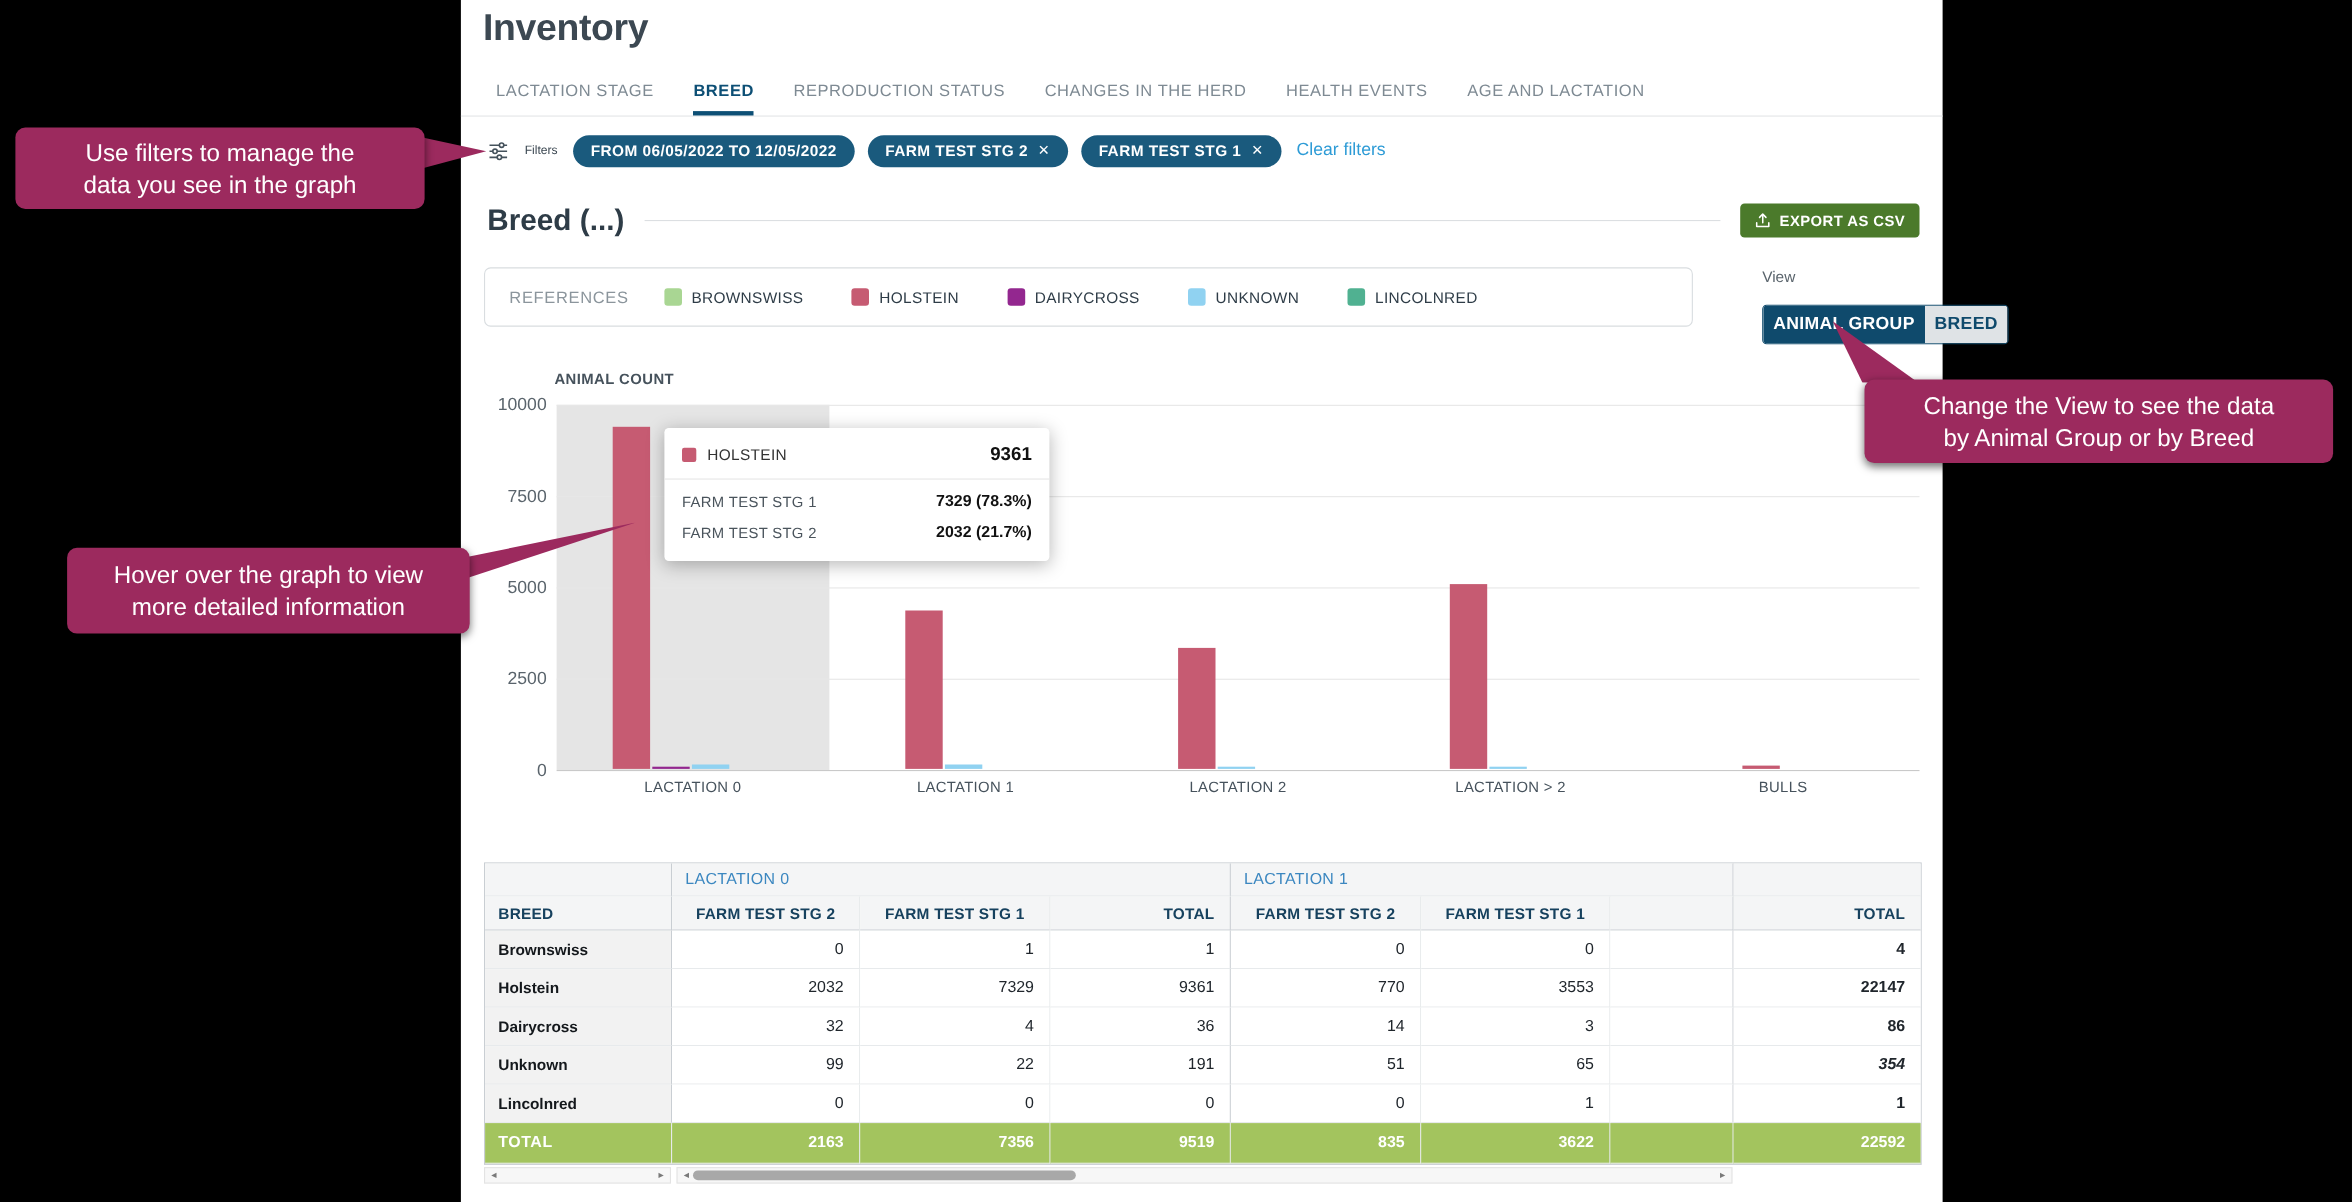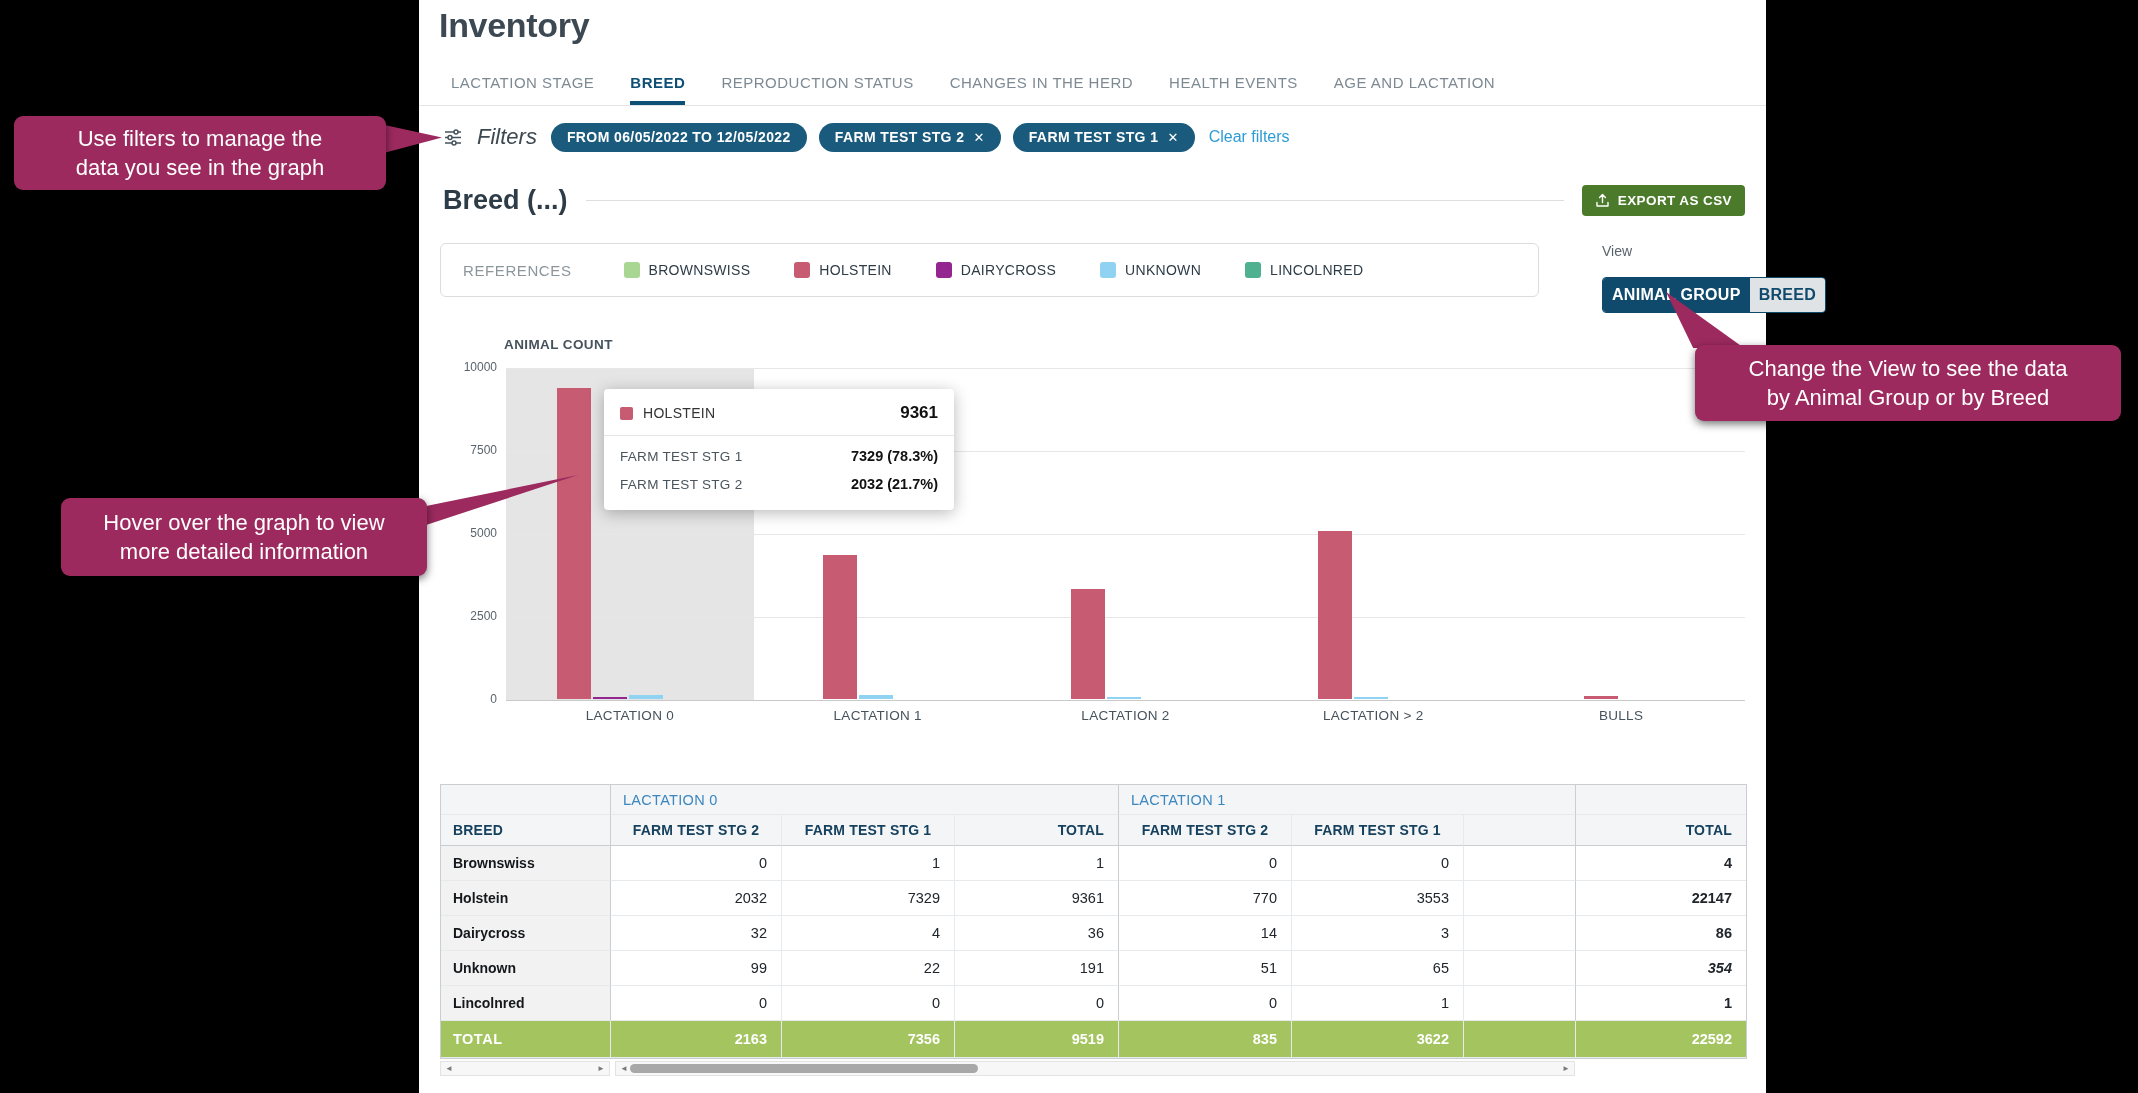--- a/index.html
+++ b/index.html
@@ -9,55 +9,55 @@
 
   .app-title{position:absolute;left:20px;top:6px;font-size:34px;font-weight:600;color:#3c4852;letter-spacing:-0.3px;}
 
   .tabbar{position:absolute;left:0;top:64px;width:100%;height:42px;border-bottom:1px solid #e3e5e7;
           display:flex;align-items:stretch;padding-left:32px;gap:36px;box-sizing:border-box;}
   .tab{font-size:15px;letter-spacing:0.5px;color:#7e8a93;display:flex;align-items:center;
        border-bottom:4px solid transparent;box-sizing:border-box;font-weight:500;cursor:pointer;white-space:nowrap;}
   .tab.active{color:#0d4f75;border-bottom-color:#0d4f75;font-weight:700;}
 
   .filters-row{position:absolute;left:24px;top:121px;height:32px;display:flex;align-items:center;gap:14px;}
-  .filters-label{font-size:22px;color:#3c4852;cursor:pointer;font-style:italic;}
+  .filters-label{font-size:11px;color:#3c4852;cursor:pointer;}
   .chips{display:flex;align-items:center;gap:12px;}
   .chip{background:#1a5a7d;color:#fff;font-size:14px;font-weight:700;letter-spacing:0.4px;
         border-radius:16px;padding:0 16px;height:29px;display:flex;align-items:center;gap:9px;cursor:pointer;white-space:nowrap;}
   .chip-close{font-size:13px;cursor:pointer;}
   .clear-filters{color:#2d9bd6;font-size:16px;cursor:pointer;}
 
   .section-row{position:absolute;left:24px;top:182px;width:1302px;height:36px;display:flex;align-items:center;gap:18px;}
   .section-title{font-size:27px;font-weight:600;color:#2e3c47;white-space:nowrap;}
   .section-line{flex:1;height:1px;background:#dcdfe2;}
   .export-btn{background:#4b7a2b;color:#fff;font-size:13.5px;font-weight:700;letter-spacing:0.4px;height:31px;
               padding:0 13px;border:none;border-radius:4px;display:flex;align-items:center;gap:8px;cursor:pointer;
               font-family:inherit;}
 
   .legend-box{position:absolute;left:21px;top:243px;width:1099px;height:54px;border:1px solid #d9dde0;border-radius:6px;
-              display:flex;align-items:center;padding:0 22px;gap:52px;box-sizing:border-box;}
+              display:flex;align-items:center;padding:0 22px;gap:32px;box-sizing:border-box;}
   .legend-title{font-size:15px;color:#8b959c;letter-spacing:0.6px;}
   .legend-item{display:flex;align-items:center;gap:9px;}
   .legend-swatch{width:16px;height:16px;border-radius:3px;}
   .legend-label{font-size:14px;color:#2e3c47;letter-spacing:0.3px;}
 
   .view-wrap{position:absolute;left:1183px;top:243px;}
   .view-label{font-size:14px;color:#5a646c;margin-bottom:18px;}
   .toggle{display:flex;border:1px solid #0f4a6c;border-radius:4px;overflow:hidden;width:fit-content;}
   .toggle-opt{font-size:16px;font-weight:700;letter-spacing:0.3px;padding:8px 9px;cursor:pointer;
               background:#dfe3e6;color:#0f4a6c;white-space:nowrap;}
   .toggle-opt.selected{background:#0f4a6c;color:#fff;}
 
   .chart-ylabel{position:absolute;left:85px;top:337px;font-size:13.5px;font-weight:600;color:#46525c;letter-spacing:0.4px;}
   .plot{position:absolute;left:87px;top:368px;width:1239px;height:332px;}
   .band-hi{position:absolute;top:0;height:100%;background:#e5e5e5;}
   .gridline{position:absolute;left:0;width:100%;height:1px;background:#e7e7e7;}
   .gridline.zero{background:#c9c9c9;}
   .bar{position:absolute;bottom:1px;}
-  .ytick{position:absolute;left:6px;width:72px;text-align:right;font-size:12px;color:#5a646c;}
+  .ytick{position:absolute;left:6px;width:72px;text-align:right;font-size:16px;color:#5a646c;}
   .xlabel{position:absolute;top:708px;text-align:center;font-size:13.5px;color:#46525c;letter-spacing:0.3px;}
 
   .tooltip{position:absolute;left:185px;top:389px;width:350px;background:#fff;border-radius:4px;z-index:6;
            box-shadow:0 3px 16px rgba(0,0,0,0.28);}
   .tt-head{display:flex;align-items:center;gap:10px;padding:14px 16px 12px;}
   .tt-swatch{width:13px;height:13px;border-radius:2px;}
   .tt-name{font-size:14px;color:#333;letter-spacing:0.3px;}
   .tt-val{margin-left:auto;font-size:17px;font-weight:700;color:#111;}
   .tt-div{height:1px;background:#e6e6e6;}
   .tt-rows{padding:6px 0 12px;}

